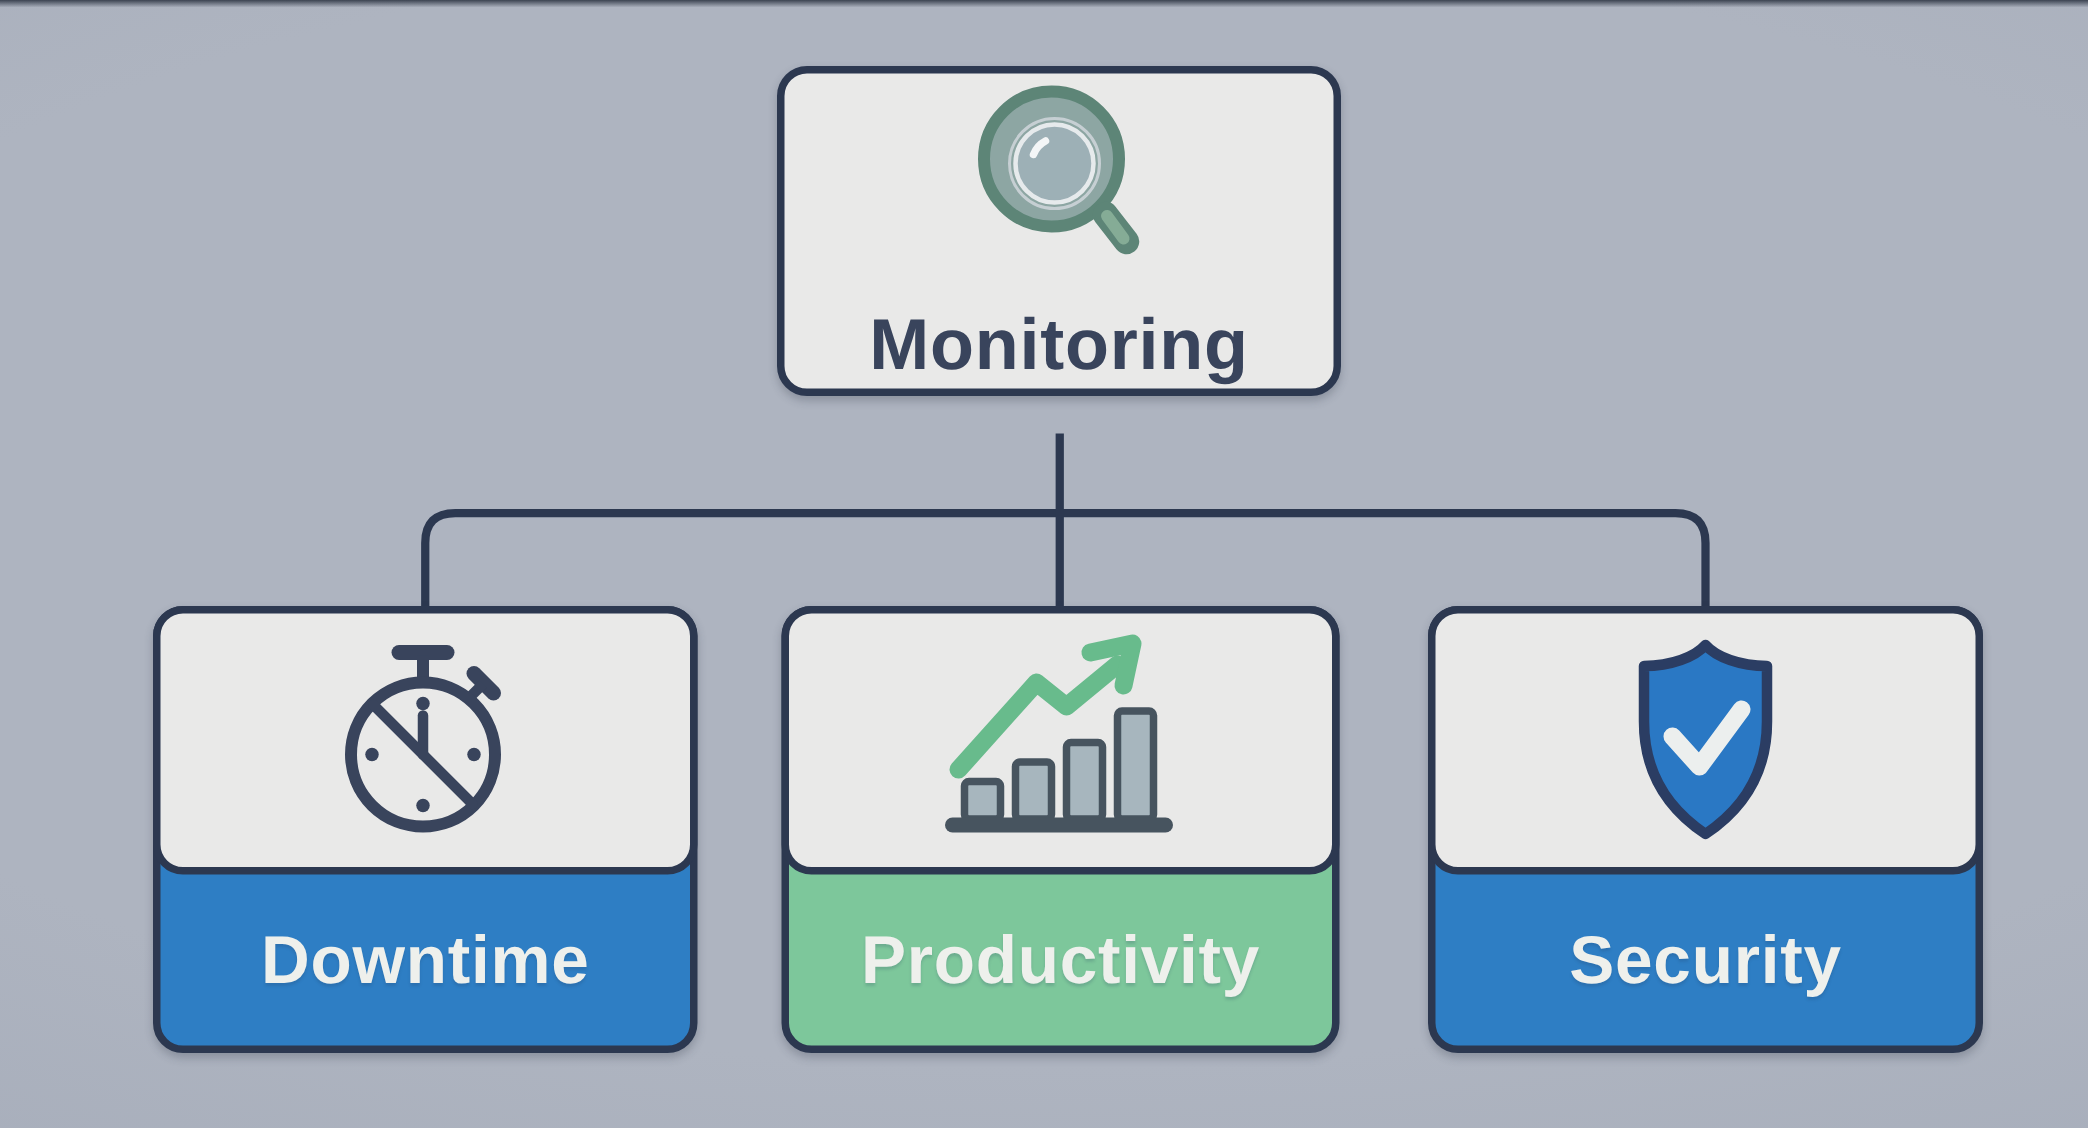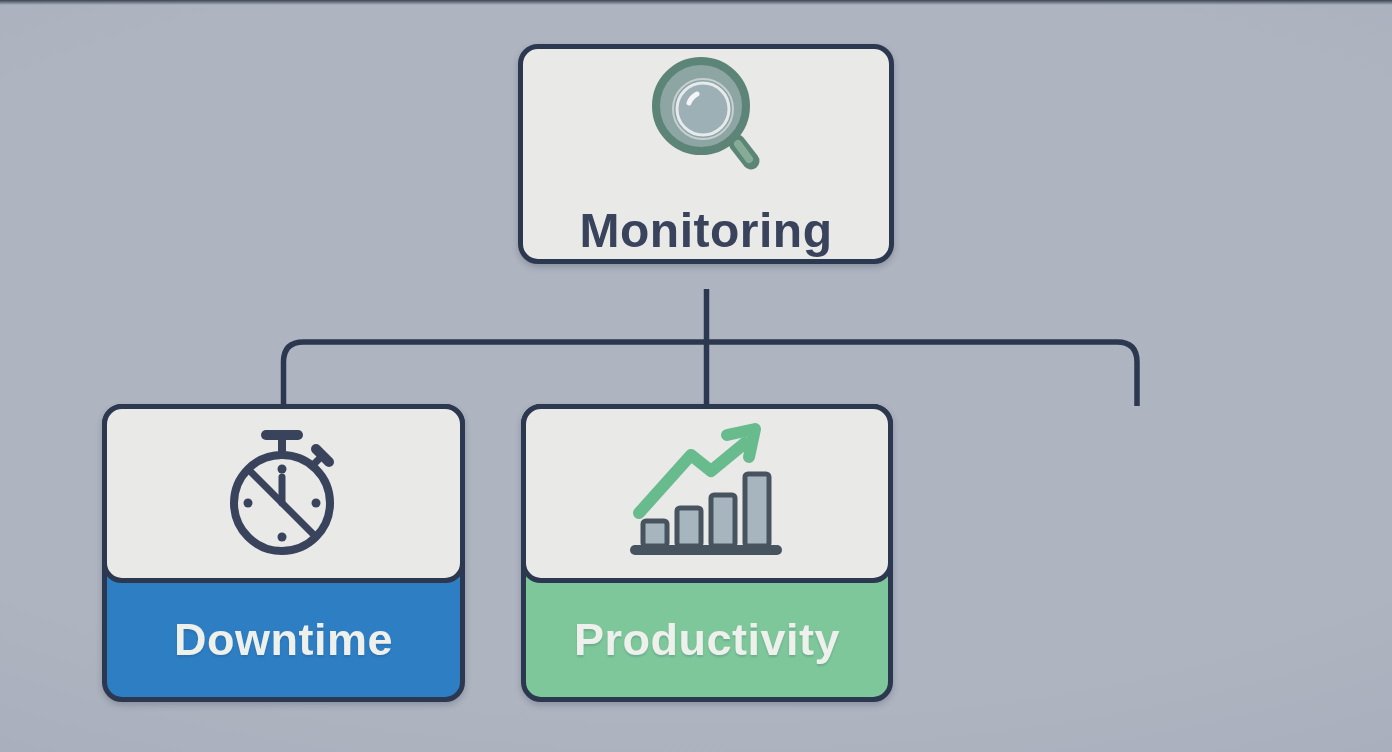--- a/index.html
+++ b/index.html
@@ -111,14 +111,25 @@
         <rect x="84" y="74" width="24" height="51" rx="3" fill="#a7b6be" stroke="#47545f" stroke-width="5"></rect>
         <rect x="118" y="53" width="24" height="72" rx="3" fill="#a7b6be" stroke="#47545f" stroke-width="5"></rect>
         <line x1="8" y1="129" x2="150" y2="129" stroke="#47545f" stroke-width="10" stroke-linecap="round"></line>
       </svg>
     </div>
     <div class="band">
       <span class="band-label">Productivity</span>
     </div>
   </div>
 
+  <div class="card child-card" id="card-security">
+    <div class="panel">
+      <svg class="icon" width="112" height="142" viewBox="0 0 112 142">
+        <path d="M56,7 C63,15 79,21 97,21 L97,58 C97,93 80,117 56,133 C32,117 15,93 15,58 L15,21 C33,21 49,15 56,7 Z" fill="#2a78c4" stroke="#2b3d63" stroke-width="7" stroke-linejoin="round"></path>
+        <polyline points="34,68 52,88 80,50" fill="none" stroke="#ecefee" stroke-width="12" stroke-linecap="round" stroke-linejoin="round"></polyline>
+      </svg>
+    </div>
+    <div class="band">
+      <span class="band-label">Security</span>
+    </div>
+  </div>
 
 </div>
 
 </body></html>

